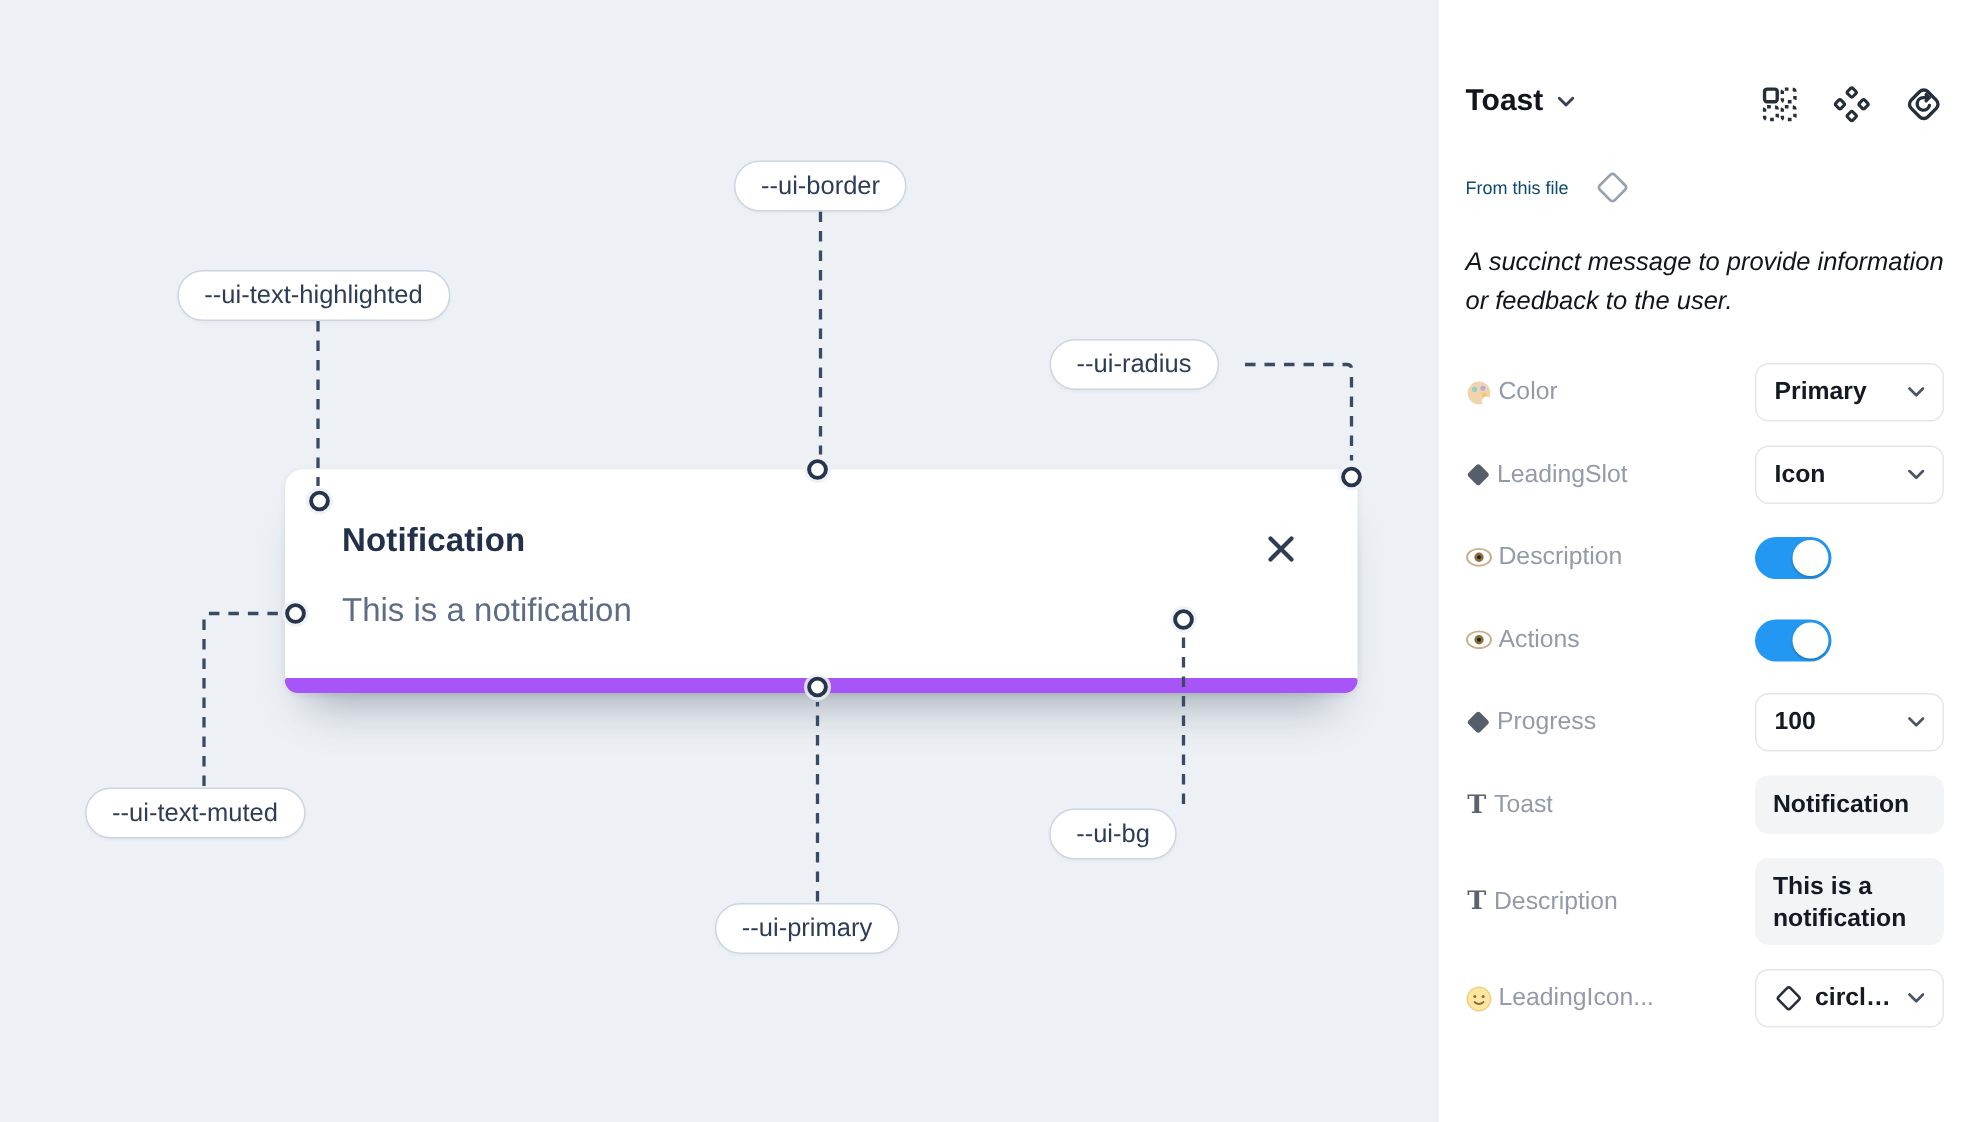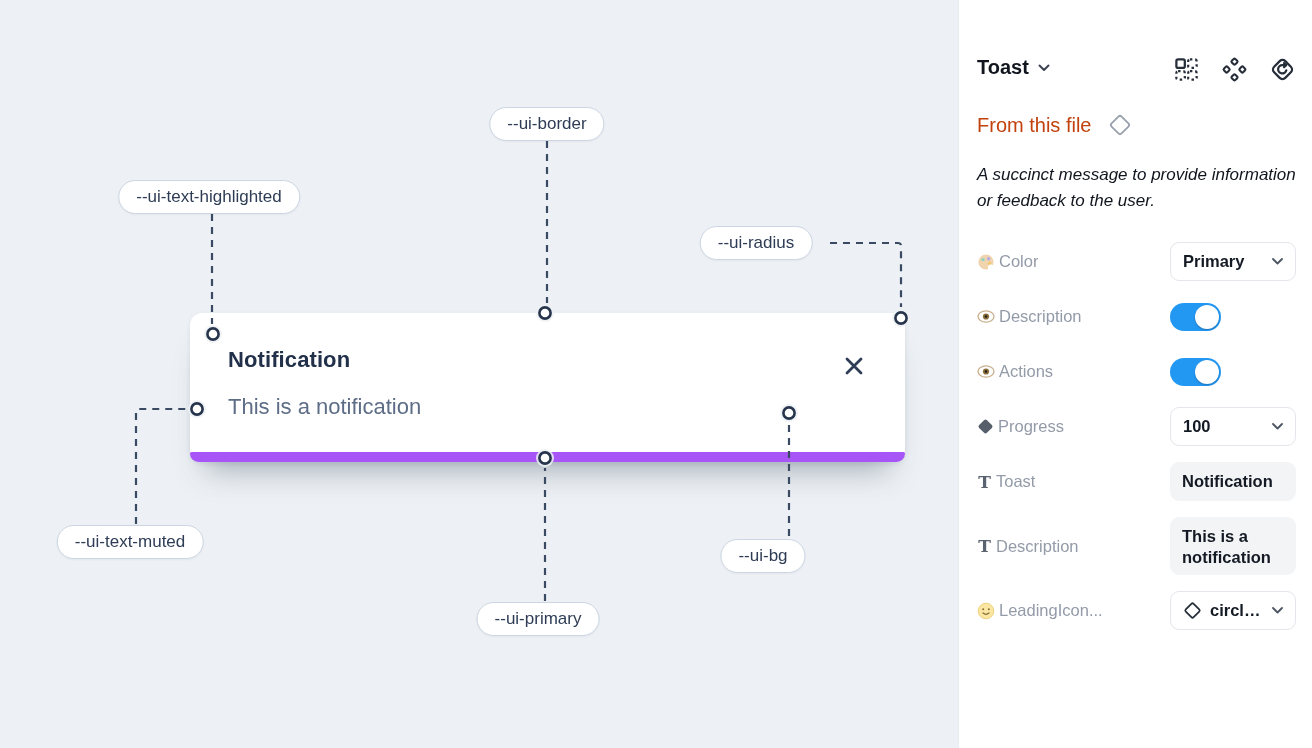--- a/index.html
+++ b/index.html
@@ -80,21 +80,21 @@
   }
   .panel-title { font-size: 20px; font-weight: 700; color: #10151e; }
   .panel-header .spacer { flex: 1; }
   .header-icons { display: flex; align-items: center; gap: 21px; }
   .header-icons svg { display: block; cursor: pointer; }
 
   .source-row {
     margin-top: 29px;
     display: flex; align-items: center; gap: 16px;
   }
-  .source-label { font-size: 20px; color: #c2410c; }
+  .source-label { font-size: 12px; color: #0c4a6e; }
 
   .panel-desc {
     margin-top: 24px;
     font-size: 17px; line-height: 1.5; color: #10151e;
     width: 322px;
     font-style: italic;
   }
 
   .props { margin-top: 29px; }
   .prop-row {
@@ -218,21 +218,21 @@
           <circle cx="789" cy="413" r="5.6" fill="#fff" stroke="#26344c" stroke-width="2.6"></circle>
         </g>
     </g>
   </svg>
 
   <div class="var-pill" style="left:547px; top:124px;">--ui-border</div>
   <div class="var-pill" style="left:209px; top:197px;">--ui-text-highlighted</div>
   <div class="var-pill" style="left:756px; top:243px;">--ui-radius</div>
   <div class="var-pill" style="left:538px; top:619px;">--ui-primary</div>
   <div class="var-pill" style="left:130px; top:542px;">--ui-text-muted</div>
-  <div class="var-pill" style="left:763px; top:556px;">--ui-bg</div>
+  <div class="var-pill" style="left:742px; top:556px;">--ui-bg</div>
 </div>
 
 <div class="panel">
 
   <div class="panel-header">
     <div class="panel-title-group">
       <span class="panel-title">Toast</span>
       <svg width="12" height="8" viewBox="0 0 12 8">
           <path d="M1.5 1.5 L6 6 L10.5 1.5" stroke="#3a4250" stroke-width="1.9" fill="none" stroke-linecap="round" stroke-linejoin="round"></path>
         </svg>
@@ -290,20 +290,34 @@
       <div class="prop-control">
         <div class="dropdown">
           <span class="dd-text">Primary</span>
           <svg class="chev" width="11" height="7" viewBox="0 0 11 7">
               <path d="M1 1 L5.5 5.5 L10 1" stroke="#4b5563" stroke-width="1.8" fill="none" stroke-linecap="round" stroke-linejoin="round"></path>
             </svg>
         </div>
       </div>
     </div>
 
+    <div class="prop-row">
+      <div class="prop-label">
+        <span class="diamond-filled"></span>
+        <span class="lbl">LeadingSlot</span>
+      </div>
+      <div class="prop-control">
+        <div class="dropdown">
+          <span class="dd-text">Icon</span>
+          <svg class="chev" width="11" height="7" viewBox="0 0 11 7">
+              <path d="M1 1 L5.5 5.5 L10 1" stroke="#4b5563" stroke-width="1.8" fill="none" stroke-linecap="round" stroke-linejoin="round"></path>
+            </svg>
+        </div>
+      </div>
+    </div>
 
     <div class="prop-row">
       <div class="prop-label">
         <svg class="row-icon" width="18" height="13" viewBox="0 0 18 13">
           <ellipse cx="9" cy="6.5" rx="8" ry="5.6" fill="#fff" stroke="#c9b08e" stroke-width="1.3"></ellipse>
           <circle cx="9" cy="6.5" r="3.1" fill="#8a6d3b"></circle>
           <circle cx="9" cy="6.5" r="1.3" fill="#23211c"></circle>
         </svg>
         <span class="lbl">Description</span>
       </div>

